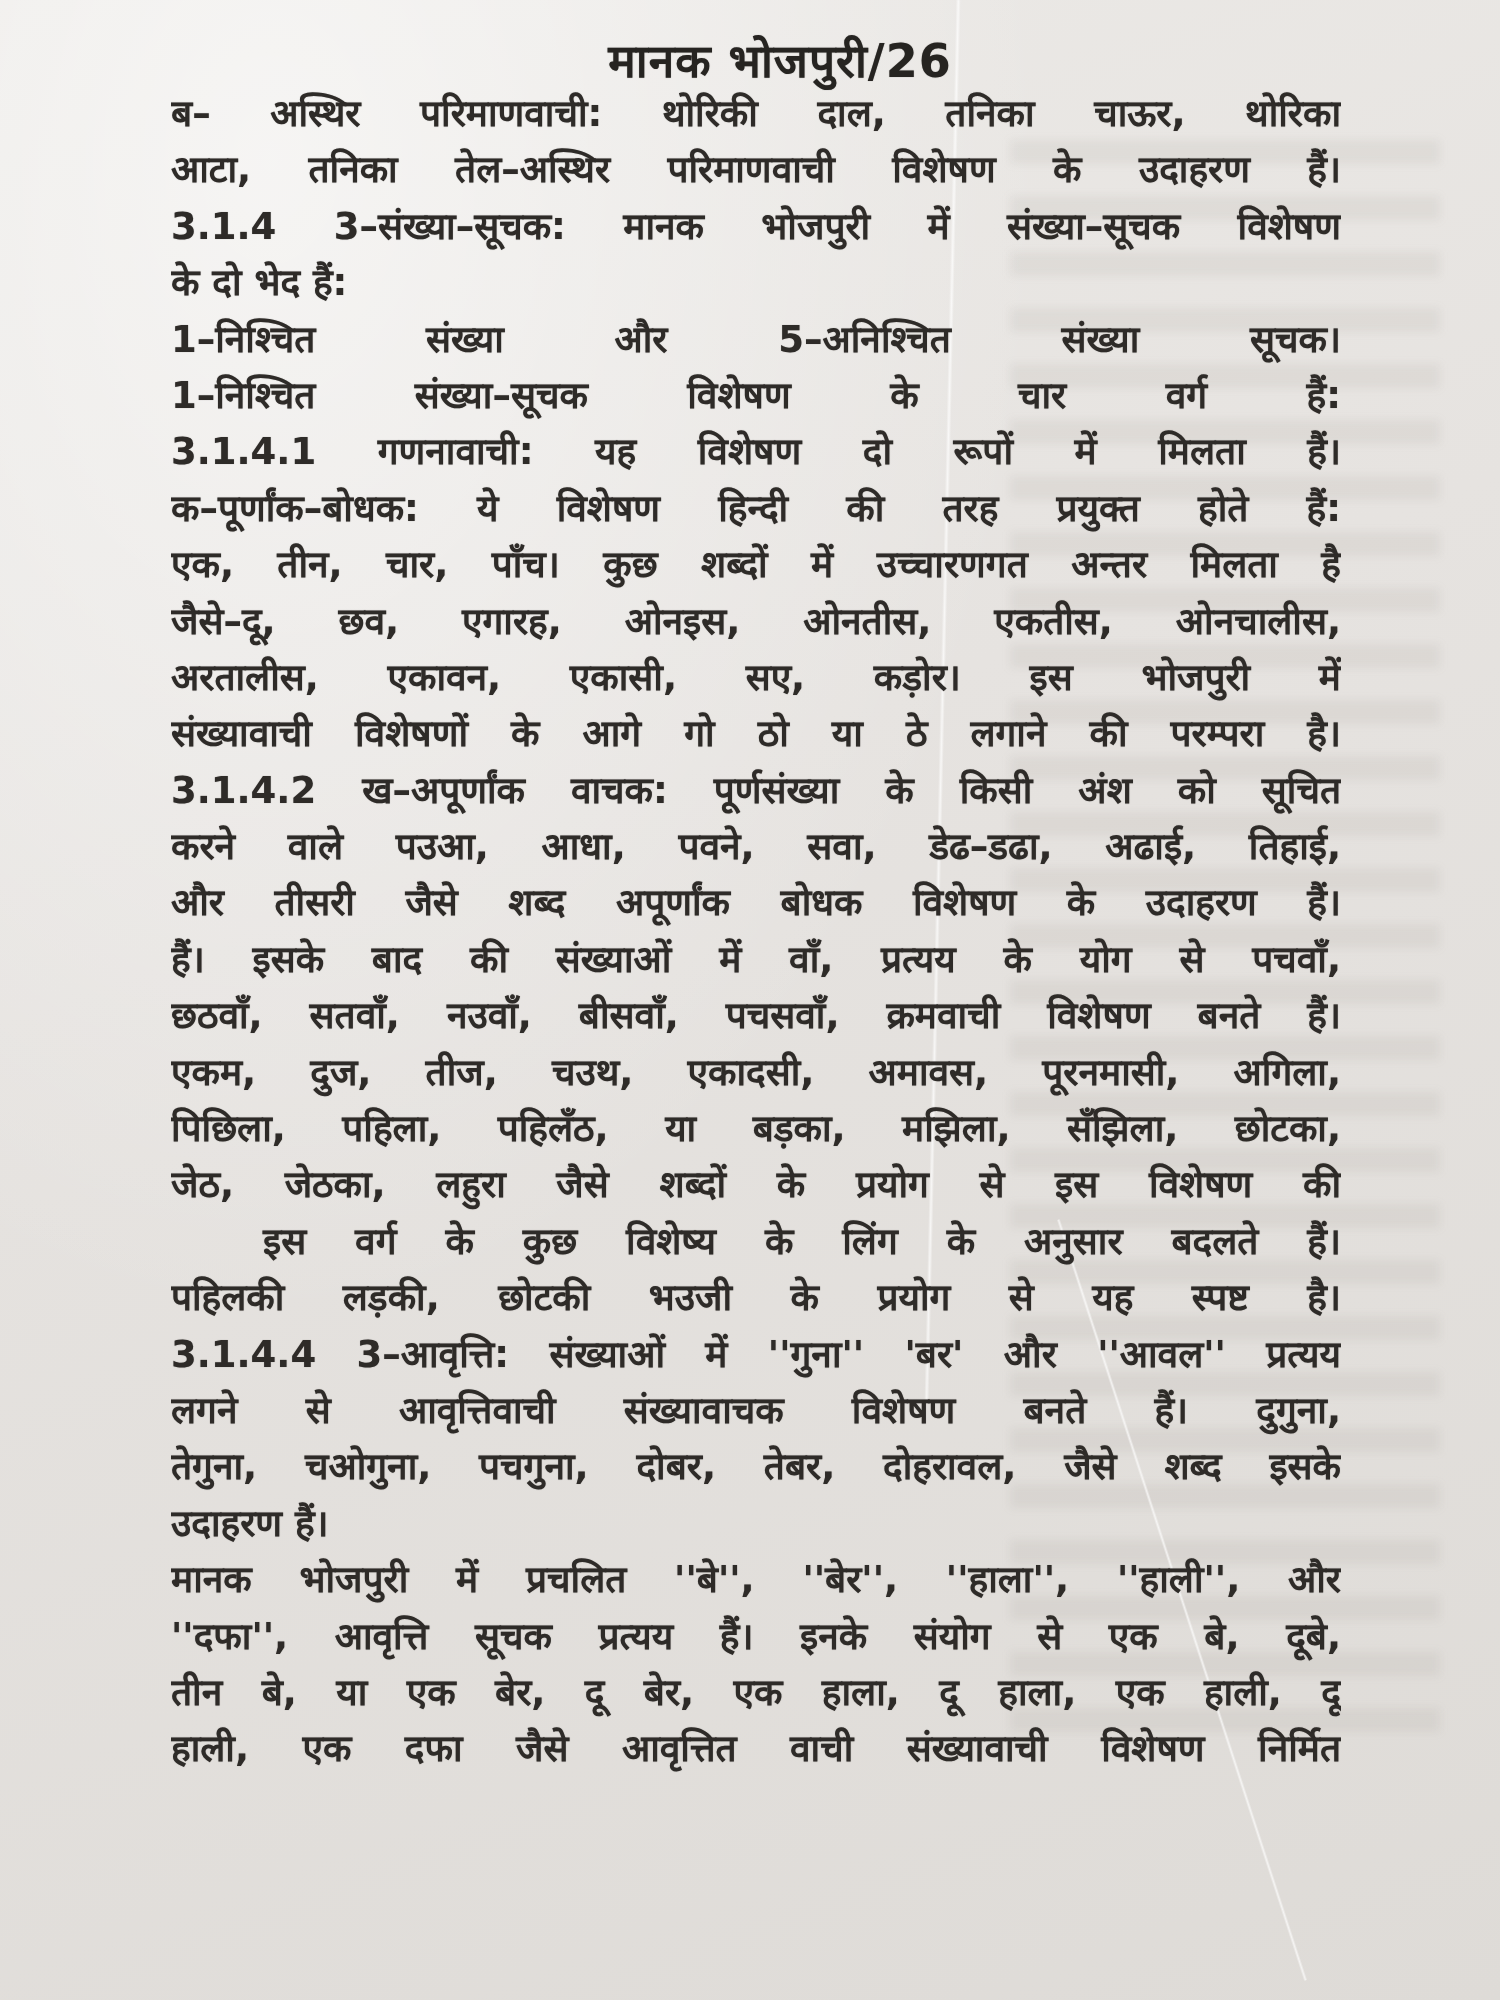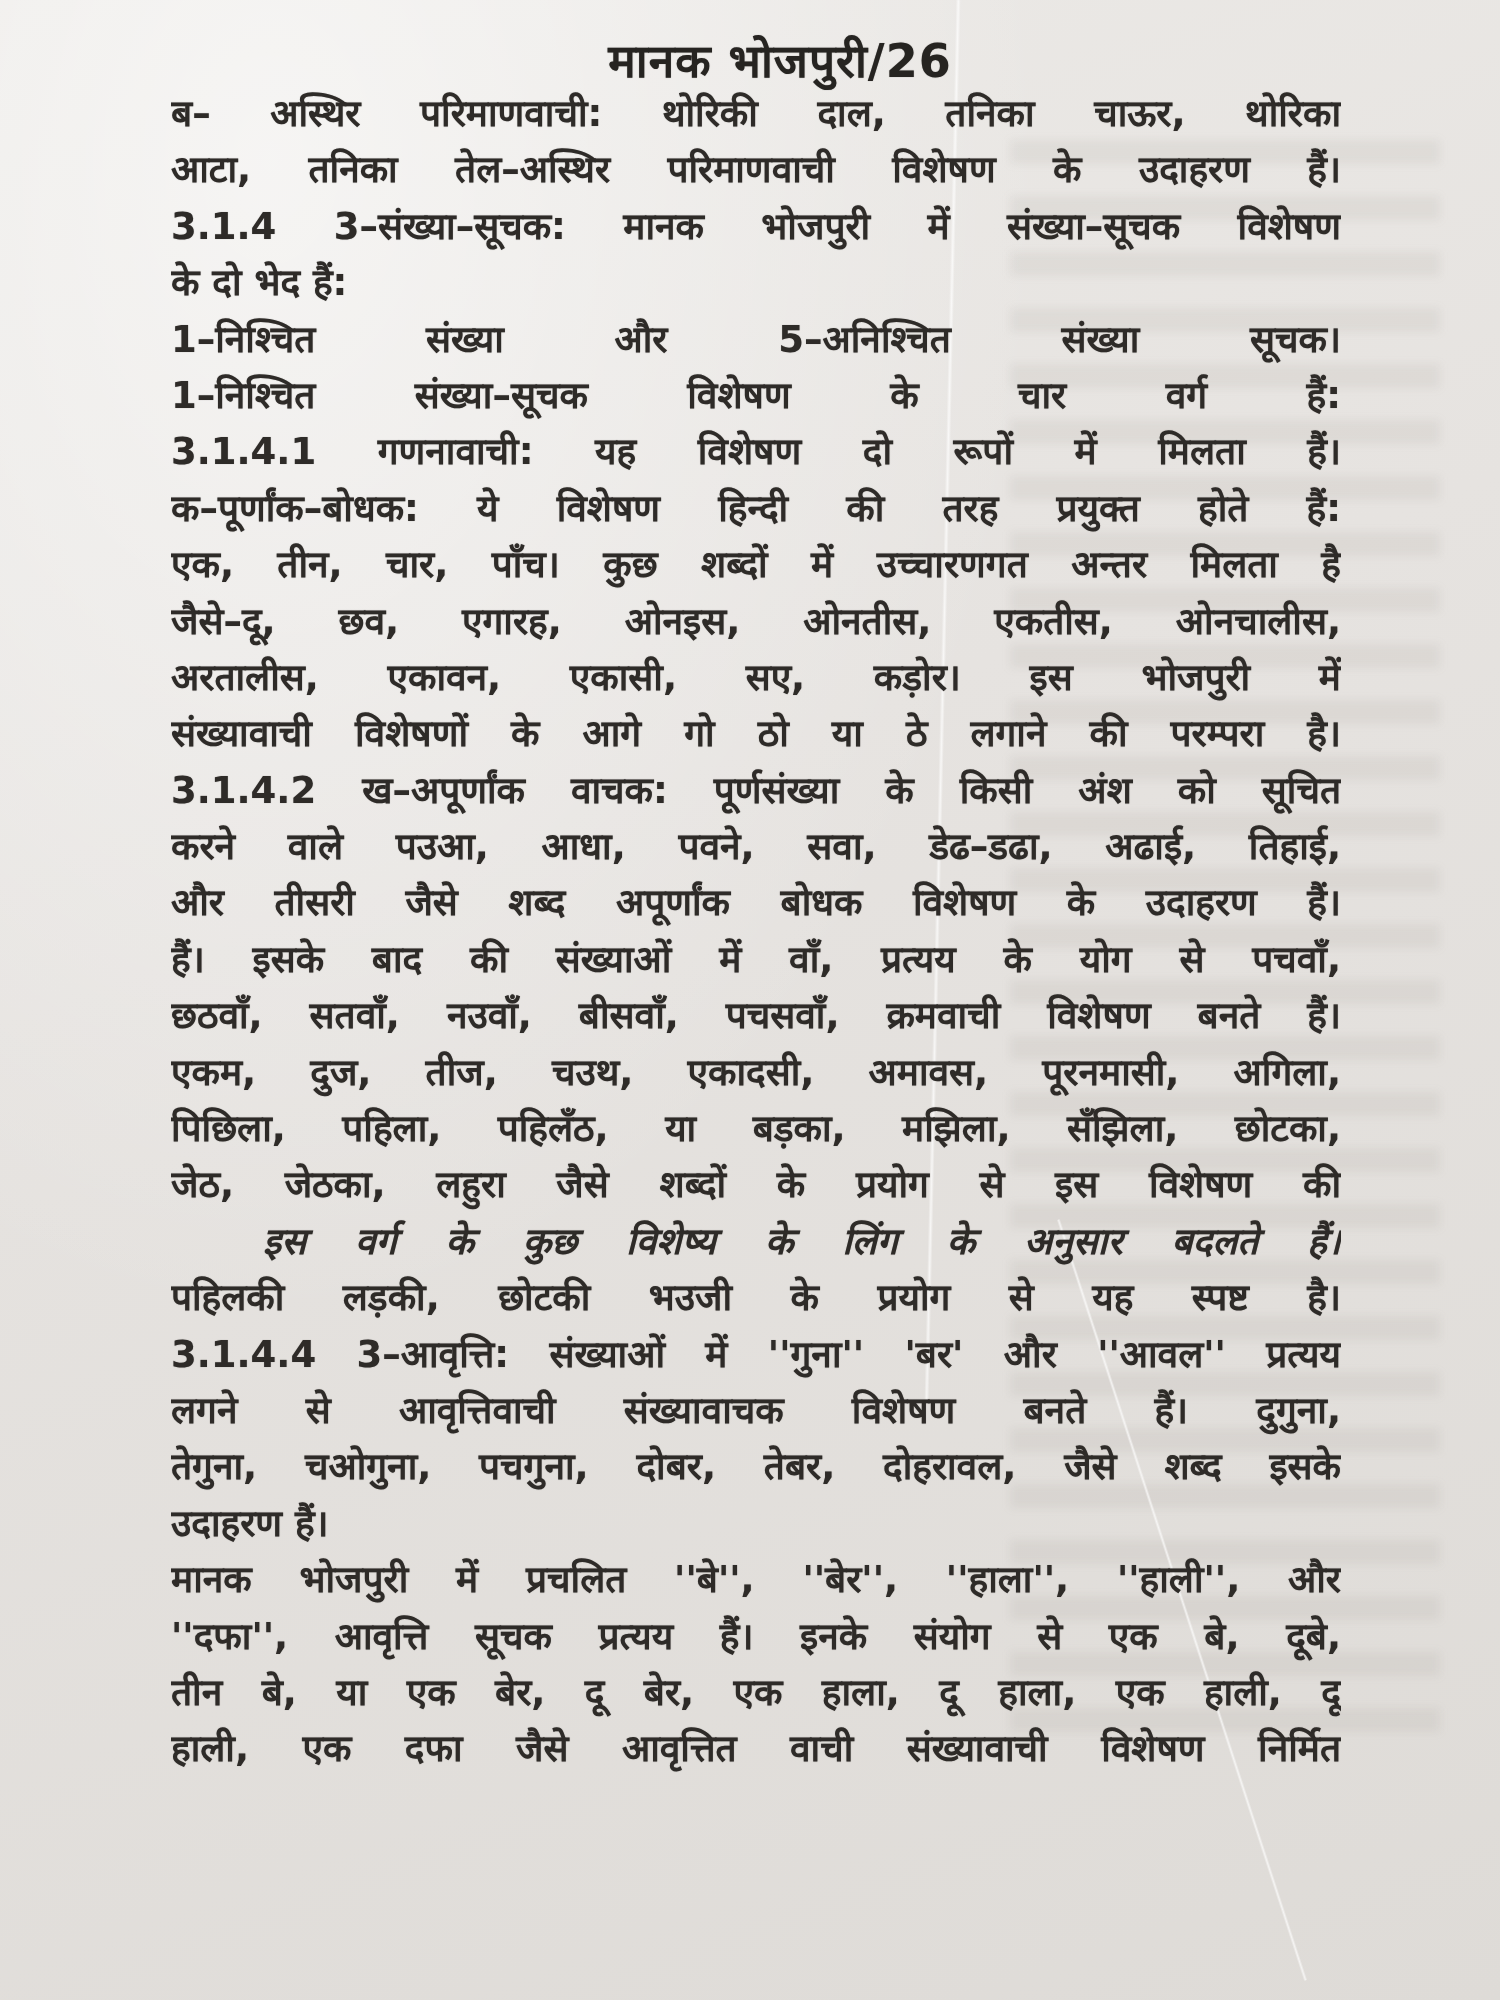--- a/index.html
+++ b/index.html
@@ -73,21 +73,20 @@
     text-align-last: justify;
     white-space: normal;
     height: 56.4px;
   }
   .line.no-justify {
     text-align: center;
     text-align-last: left;
   }
   .line.indent {
     text-indent: 92px;
-    font-style: italic;
   }
 </style>
 </head>
 <body>
 
 <div class="page">
   <div class="bleed"></div>
   <div class="crease-1"></div>
   <div class="crease-2"></div>
 

